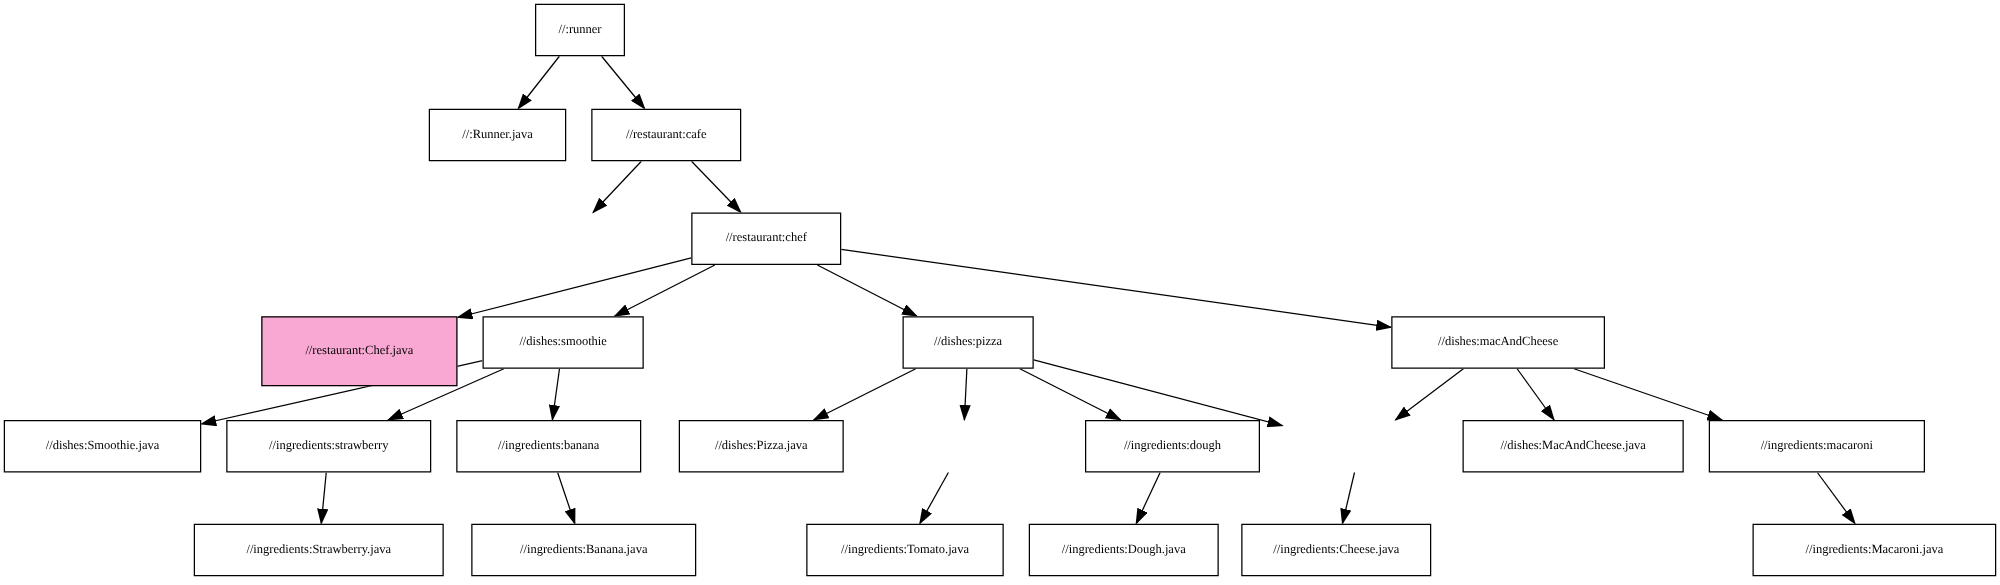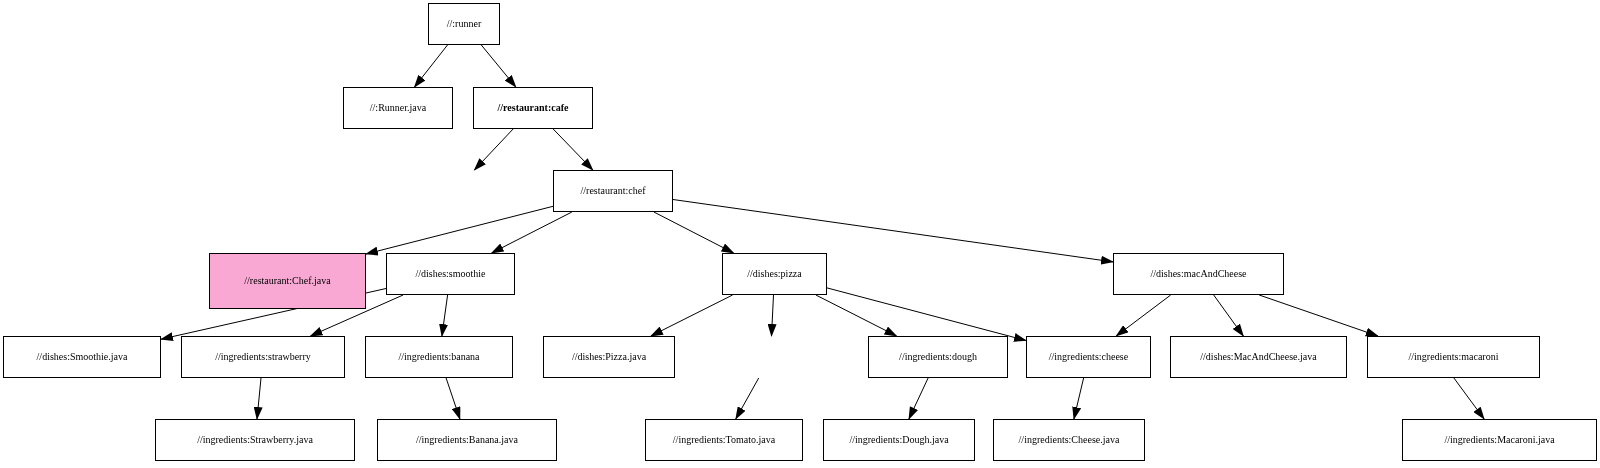--- a/index.html
+++ b/index.html
@@ -62,32 +62,31 @@
       <line x1="928.1" y1="378.0" x2="908.9" y2="419.0" stroke="#000000" stroke-width="1" marker-end="url(#arrow)"></line>
       <line x1="1083.6" y1="378.0" x2="1073.9" y2="419.0" stroke="#000000" stroke-width="1" marker-end="url(#arrow)"></line>
       <line x1="1170.7" y1="295.0" x2="1116.3" y2="336.0" stroke="#000000" stroke-width="1" marker-end="url(#arrow)"></line>
       <line x1="1213.7" y1="295.0" x2="1243.3" y2="336.0" stroke="#000000" stroke-width="1" marker-end="url(#arrow)"></line>
       <line x1="1259.2" y1="295.0" x2="1377.8" y2="336.0" stroke="#000000" stroke-width="1" marker-end="url(#arrow)"></line>
       <line x1="1453.9" y1="378.0" x2="1484.1" y2="419.0" stroke="#000000" stroke-width="1" marker-end="url(#arrow)"></line>
     </svg>
 
 <div class="node" style="left: 428px; top: 3px; width: 72px; height: 42px; background: rgb(255, 255, 255); border-color: rgb(0, 0, 0); color: rgb(0, 0, 0);">//:runner</div>
     <div class="node" style="left: 343px; top: 87px; width: 110px; height: 42px; background: rgb(255, 255, 255); border-color: rgb(0, 0, 0); color: rgb(0, 0, 0);">//:Runner.java</div>
-    <div class="node" style="left: 473px; top: 87px; width: 120px; height: 42px; background: rgb(255, 255, 255); border-color: rgb(0, 0, 0); color: rgb(0, 0, 0); font-weight: bold;">//restaurant:cafe</div>
+    <div class="node" style="left: 473px; top: 87px; width: 120px; height: 42px; background: rgb(255, 255, 255); border-color: rgb(0, 0, 0); color: rgb(0, 0, 0);">//restaurant:cafe</div>
     <div class="node" style="left: 553px; top: 170px; width: 120px; height: 42px; background: rgb(255, 255, 255); border-color: rgb(0, 0, 0); color: rgb(0, 0, 0);">//restaurant:chef</div>
     <div class="node" style="left: 209px; top: 253px; width: 157px; height: 56px; background: #f9a8d4; border-color: rgb(0, 0, 0); color: rgb(0, 0, 0);">//restaurant:Chef.java</div>
     <div class="node" style="left: 386px; top: 253px; width: 129px; height: 42px; background: rgb(255, 255, 255); border-color: rgb(0, 0, 0); color: rgb(0, 0, 0);">//dishes:smoothie</div>
     <div class="node" style="left: 722px; top: 253px; width: 105px; height: 42px; background: rgb(255, 255, 255); border-color: rgb(0, 0, 0); color: rgb(0, 0, 0);">//dishes:pizza</div>
     <div class="node" style="left: 1113px; top: 253px; width: 171px; height: 42px; background: rgb(255, 255, 255); border-color: rgb(0, 0, 0); color: rgb(0, 0, 0);">//dishes:macAndCheese</div>
     <div class="node" style="left: 3px; top: 336px; width: 158px; height: 42px; background: rgb(255, 255, 255); border-color: rgb(0, 0, 0); color: rgb(0, 0, 0);">//dishes:Smoothie.java</div>
     <div class="node" style="left: 181px; top: 336px; width: 164px; height: 42px; background: rgb(255, 255, 255); border-color: rgb(0, 0, 0); color: rgb(0, 0, 0);">//ingredients:strawberry</div>
     <div class="node" style="left: 365px; top: 336px; width: 148px; height: 42px; background: rgb(255, 255, 255); border-color: rgb(0, 0, 0); color: rgb(0, 0, 0);">//ingredients:banana</div>
     <div class="node" style="left: 543px; top: 336px; width: 132px; height: 42px; background: rgb(255, 255, 255); border-color: rgb(0, 0, 0); color: rgb(0, 0, 0);">//dishes:Pizza.java</div>
     <div class="node" style="left: 868px; top: 336px; width: 140px; height: 42px; background: rgb(255, 255, 255); border-color: rgb(0, 0, 0); color: rgb(0, 0, 0);">//ingredients:dough</div>
-    <div class="node" style="left: 1026px; top: 336px; width: 125px; height: 42px; background: rgb(255, 255, 255); border-color: rgb(0, 0, 0); color: rgb(0, 0, 0);">//ingredients:cheese</div>
     <div class="node" style="left: 1170px; top: 336px; width: 177px; height: 42px; background: rgb(255, 255, 255); border-color: rgb(0, 0, 0); color: rgb(0, 0, 0);">//dishes:MacAndCheese.java</div>
     <div class="node" style="left: 1367px; top: 336px; width: 173px; height: 42px; background: rgb(255, 255, 255); border-color: rgb(0, 0, 0); color: rgb(0, 0, 0);">//ingredients:macaroni</div>
     <div class="node" style="left: 155px; top: 419px; width: 200px; height: 42px; background: rgb(255, 255, 255); border-color: rgb(0, 0, 0); color: rgb(0, 0, 0); text-align: center;">//ingredients:Strawberry.java</div>
     <div class="node" style="left: 377px; top: 419px; width: 180px; height: 42px; background: rgb(255, 255, 255); border-color: rgb(0, 0, 0); color: rgb(0, 0, 0);">//ingredients:Banana.java</div>
     <div class="node" style="left: 645px; top: 419px; width: 158px; height: 42px; background: rgb(255, 255, 255); border-color: rgb(0, 0, 0); color: rgb(0, 0, 0);">//ingredients:Tomato.java</div>
     <div class="node" style="left: 823px; top: 419px; width: 152px; height: 42px; background: rgb(255, 255, 255); border-color: rgb(0, 0, 0); color: rgb(0, 0, 0);">//ingredients:Dough.java</div>
     <div class="node" style="left: 993px; top: 419px; width: 152px; height: 42px; background: rgb(255, 255, 255); border-color: rgb(0, 0, 0); color: rgb(0, 0, 0);">//ingredients:Cheese.java</div>
     <div class="node" style="left: 1402px; top: 419px; width: 195px; height: 42px; background: rgb(255, 255, 255); border-color: rgb(0, 0, 0); color: rgb(0, 0, 0);">//ingredients:Macaroni.java</div>
   </div>
 

